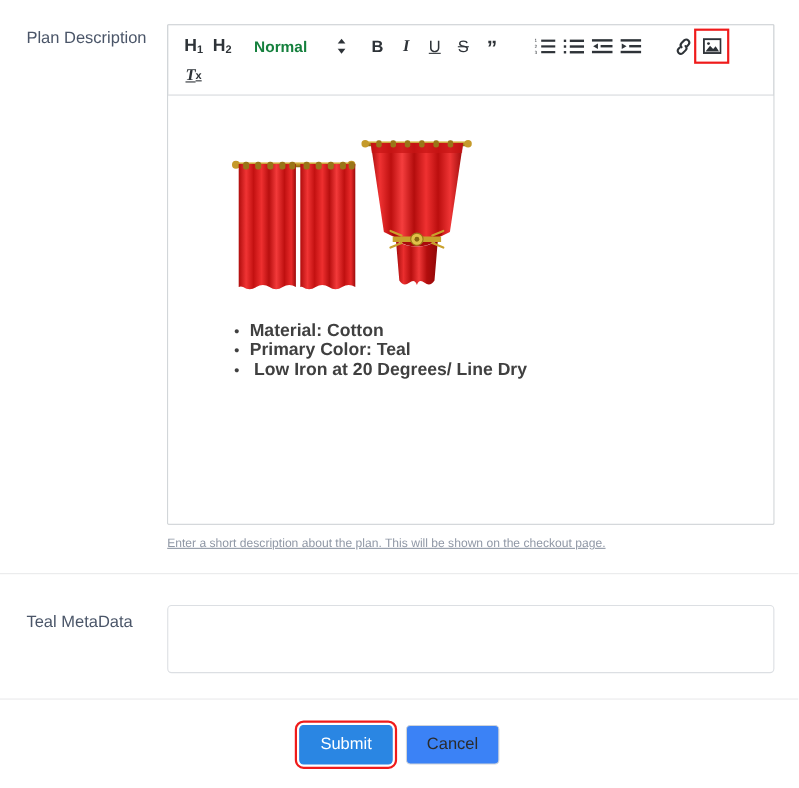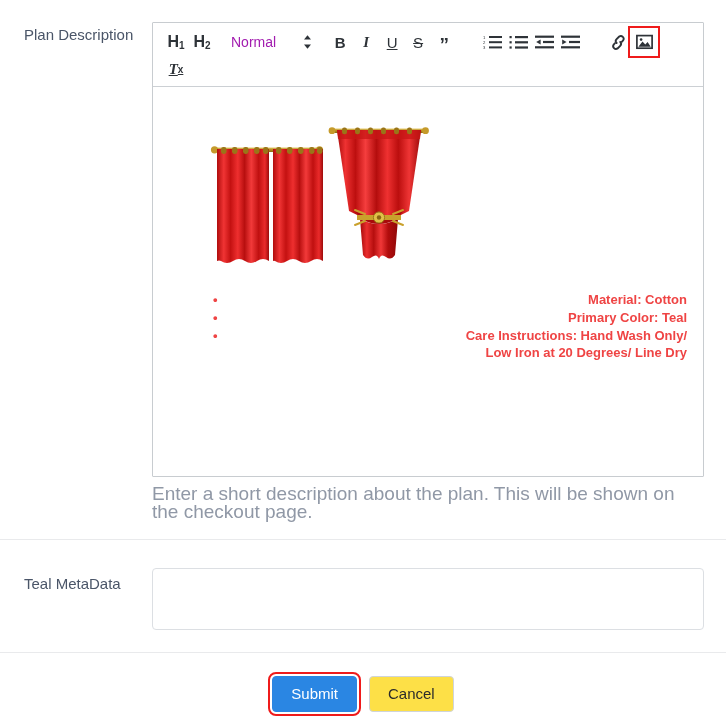--- a/index.html
+++ b/index.html
@@ -73,23 +73,24 @@
   .tb-gap-c { width: 22px; }
   .tb-gap-d { width: 22px; }
 
   .tb-picker {
     display: inline-flex;
     align-items: center;
     cursor: pointer;
     user-select: none;
   }
   .tb-picker-label {
-    color: #a21caf;
+    color: #15803d;
     font-size: 14px;
     padding-right: 26px;
+    font-weight: bold;
   }
   .tb-picker-arrows {
     font-size: 11px;
     line-height: 8px;
     color: #2e3338;
     display: flex;
     flex-direction: column;
     align-items: center;
   }
 
@@ -118,42 +119,42 @@
 
   .curtain-img { margin: 14px 0 0 36px; }
 
   .spec-list {
     margin: 20px 0 0 0;
     padding-left: 56px;
     list-style: none;
   }
   .spec-list li {
     position: relative;
-    font-size: 13px;
+    font-size: 16px;
     font-weight: 700;
-    color: #ef4444;
+    color: #404040;
     line-height: 17px;
     margin-bottom: 1px;
     padding-left: 2px;
-    text-align: right;
   }
   .spec-list li::before {
     content: "\2022";
     position: absolute;
     left: -12px;
     top: 0;
     font-size: 13px;
   }
   .spec-list li .cont { display: block; padding-left: 4px; }
 
   .help-text {
     color: #9098a6;
-    font-size: 19px;
+    font-size: 11px;
     line-height: 18px;
     padding-top: 8px;
+    text-decoration: underline;
   }
 
   
   .divider {
     height: 1px;
     background: #e9eaec;
     width: 100%;
   }
 
   
@@ -195,21 +196,21 @@
     border-radius: 4px;
     cursor: pointer;
     border: 1px solid transparent;
   }
   .btn-primary {
     background: #2a86e3;
     border-color: #2a86e3;
     color: #ffffff;
   }
   .btn-secondary {
-    background: #fde047;
+    background: #3b82f6;
     border-color: #cfd4da;
     color: #2b2b2b;
   }
   .btn-highlight {
     outline: 2px solid #ef1b1b;
     outline-offset: 2px;
   }
 </style>
 </head>
 <body>
@@ -445,21 +446,20 @@
           </div>
 
           <ul class="spec-list">
             <li>
               <span>Material: Cotton</span>
             </li>
             <li>
               <span>Primary Color: Teal</span>
             </li>
             <li>
-              <span>Care Instructions: Hand Wash Only/</span>
               <span class="cont">Low Iron at 20 Degrees/ Line Dry</span>
             </li>
           </ul>
 
         </div>
       </div>
 
       <div class="help-text">Enter a short description about the plan. This will be shown on the checkout page.</div>
 
     </div>

